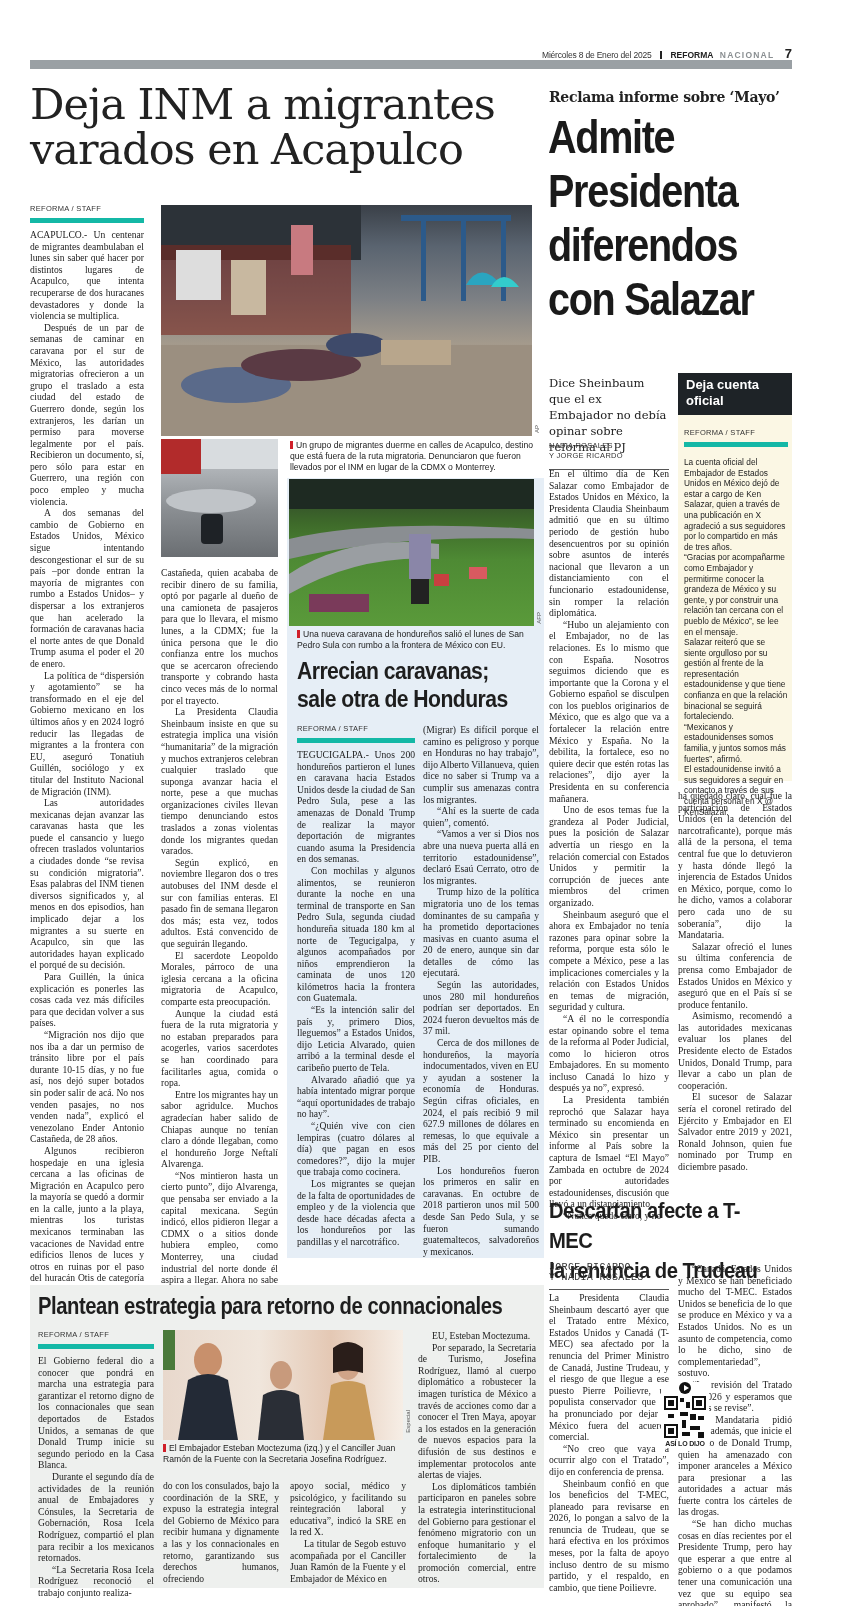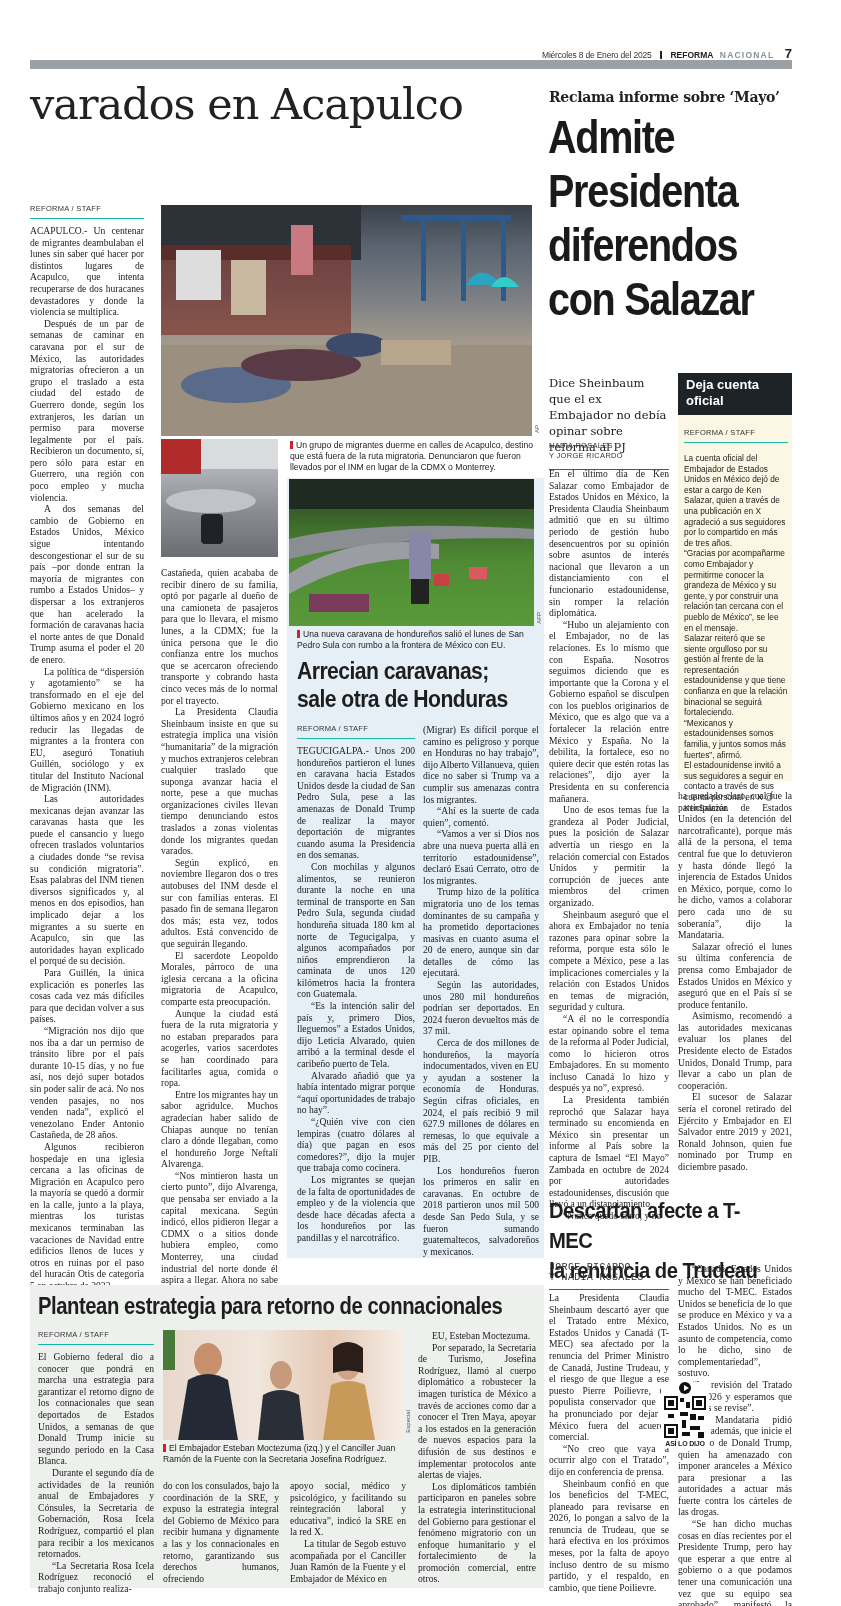--- a/index.html
+++ b/index.html
@@ -1,39 +1,40 @@
 <!DOCTYPE html>
 <html><head>
 <meta charset="utf-8">
 <style>
 *{box-sizing:border-box;margin:0;padding:0}
 body{width:841px;height:1606px;background:#fff;position:relative;overflow:hidden;font-family:"Liberation Serif","DejaVu Serif",serif;color:#222}
 .abs{position:absolute}
 .p{font-size:9.6px;line-height:11.6px;text-align:justify;hyphens:manual}
 .p p{text-indent:14px}
 .p p.first{text-indent:0}
-.byline{font-family:"Liberation Sans","DejaVu Sans",sans-serif;font-size:7.5px;letter-spacing:.3px;color:#333;text-transform:uppercase;padding-bottom:4px;border-bottom:1px solid #14b8a6;margin-bottom:6px;line-height:10px}
+.byline{font-family:"Liberation Sans","DejaVu Sans",sans-serif;font-size:7.5px;letter-spacing:.3px;color:#333;text-transform:uppercase;padding-bottom:4px;border-bottom:5px solid #14b8a6;margin-bottom:6px;line-height:10px}
 .cap{font-family:"Liberation Sans","DejaVu Sans",sans-serif;font-size:8.6px;line-height:11px;color:#222}
 .cap .mark{display:inline-block;width:3px;height:8px;background:#d0202a;margin-right:3px;vertical-align:-1px}
 .credit{font-family:"Liberation Sans",sans-serif;font-size:6px;color:#555;writing-mode:vertical-rl;transform:rotate(180deg)}
 .photo{overflow:hidden}
 </style>
 </head>
 <body>
 
 <div class="abs" style="left:30px;top:44px;width:762px;height:14px;text-align:right;font-family:'Liberation Sans',sans-serif;">
   <span style="font-size:8.5px;color:#333;letter-spacing:-.2px">Miércoles 8 de Enero del 2025</span>
   <span style="display:inline-block;width:2px;height:8px;background:#222;margin:0 4px;vertical-align:-1px"></span>
   <span style="font-size:8.5px;font-weight:bold;color:#222">REFORMA</span>
   <span style="font-size:8.5px;font-weight:bold;color:#8a8f92;letter-spacing:1.2px;margin-left:2px">NACIONAL</span>
   <span style="font-size:13px;font-weight:bold;color:#222;margin-left:6px">7</span>
 </div>
 <div class="abs" style="left:30px;top:60px;width:762px;height:9px;background:#9aa0a4"></div>
 
 <div class="abs" style="left:30px;top:82px;width:510px;font-family:'DejaVu Serif',serif;font-size:43px;line-height:45px;color:#222;font-weight:normal;letter-spacing:-1px">
+  <div>Deja INM a migrantes</div>
   <div>varados en Acapulco</div>
 </div>
 
 <div class="abs p" style="left:30px;top:204px;width:114px">
   <div class="byline">REFORMA / STAFF</div>
   <div>
       <p class="first">ACAPULCO.- Un centenar de migrantes deambulaban el lunes sin saber qué hacer por distintos lugares de Acapulco, que intenta recuperarse de dos huracanes devastadores y donde la violencia se multiplica.</p>
       <p>Después de un par de semanas de caminar en caravana por el sur de México, las autoridades migratorias ofrecieron a un grupo el traslado a esta ciudad del estado de Guerrero donde, según los extranjeros, les darían un permiso para moverse legalmente por el país. Recibieron un documento, sí, pero sólo para estar en Guerrero, una región con poco empleo y mucha violencia.</p>
       <p>A dos semanas del cambio de Gobierno en Estados Unidos, México sigue intentando descongestionar el sur de su país –por donde entran la mayoría de migrantes con rumbo a Estados Unidos– y dispersar a los extranjeros que han acelerado la formación de caravanas hacia el norte antes de que Donald Trump asuma el poder el 20 de enero.</p>
       <p>La política de “dispersión y agotamiento” se ha transformado en el eje del Gobierno mexicano en los últimos años y en 2024 logró reducir las llegadas de migrantes a la frontera con EU, aseguró Tonatiuh Guillén, sociólogo y ex titular del Instituto Nacional de Migración (INM).</p>

